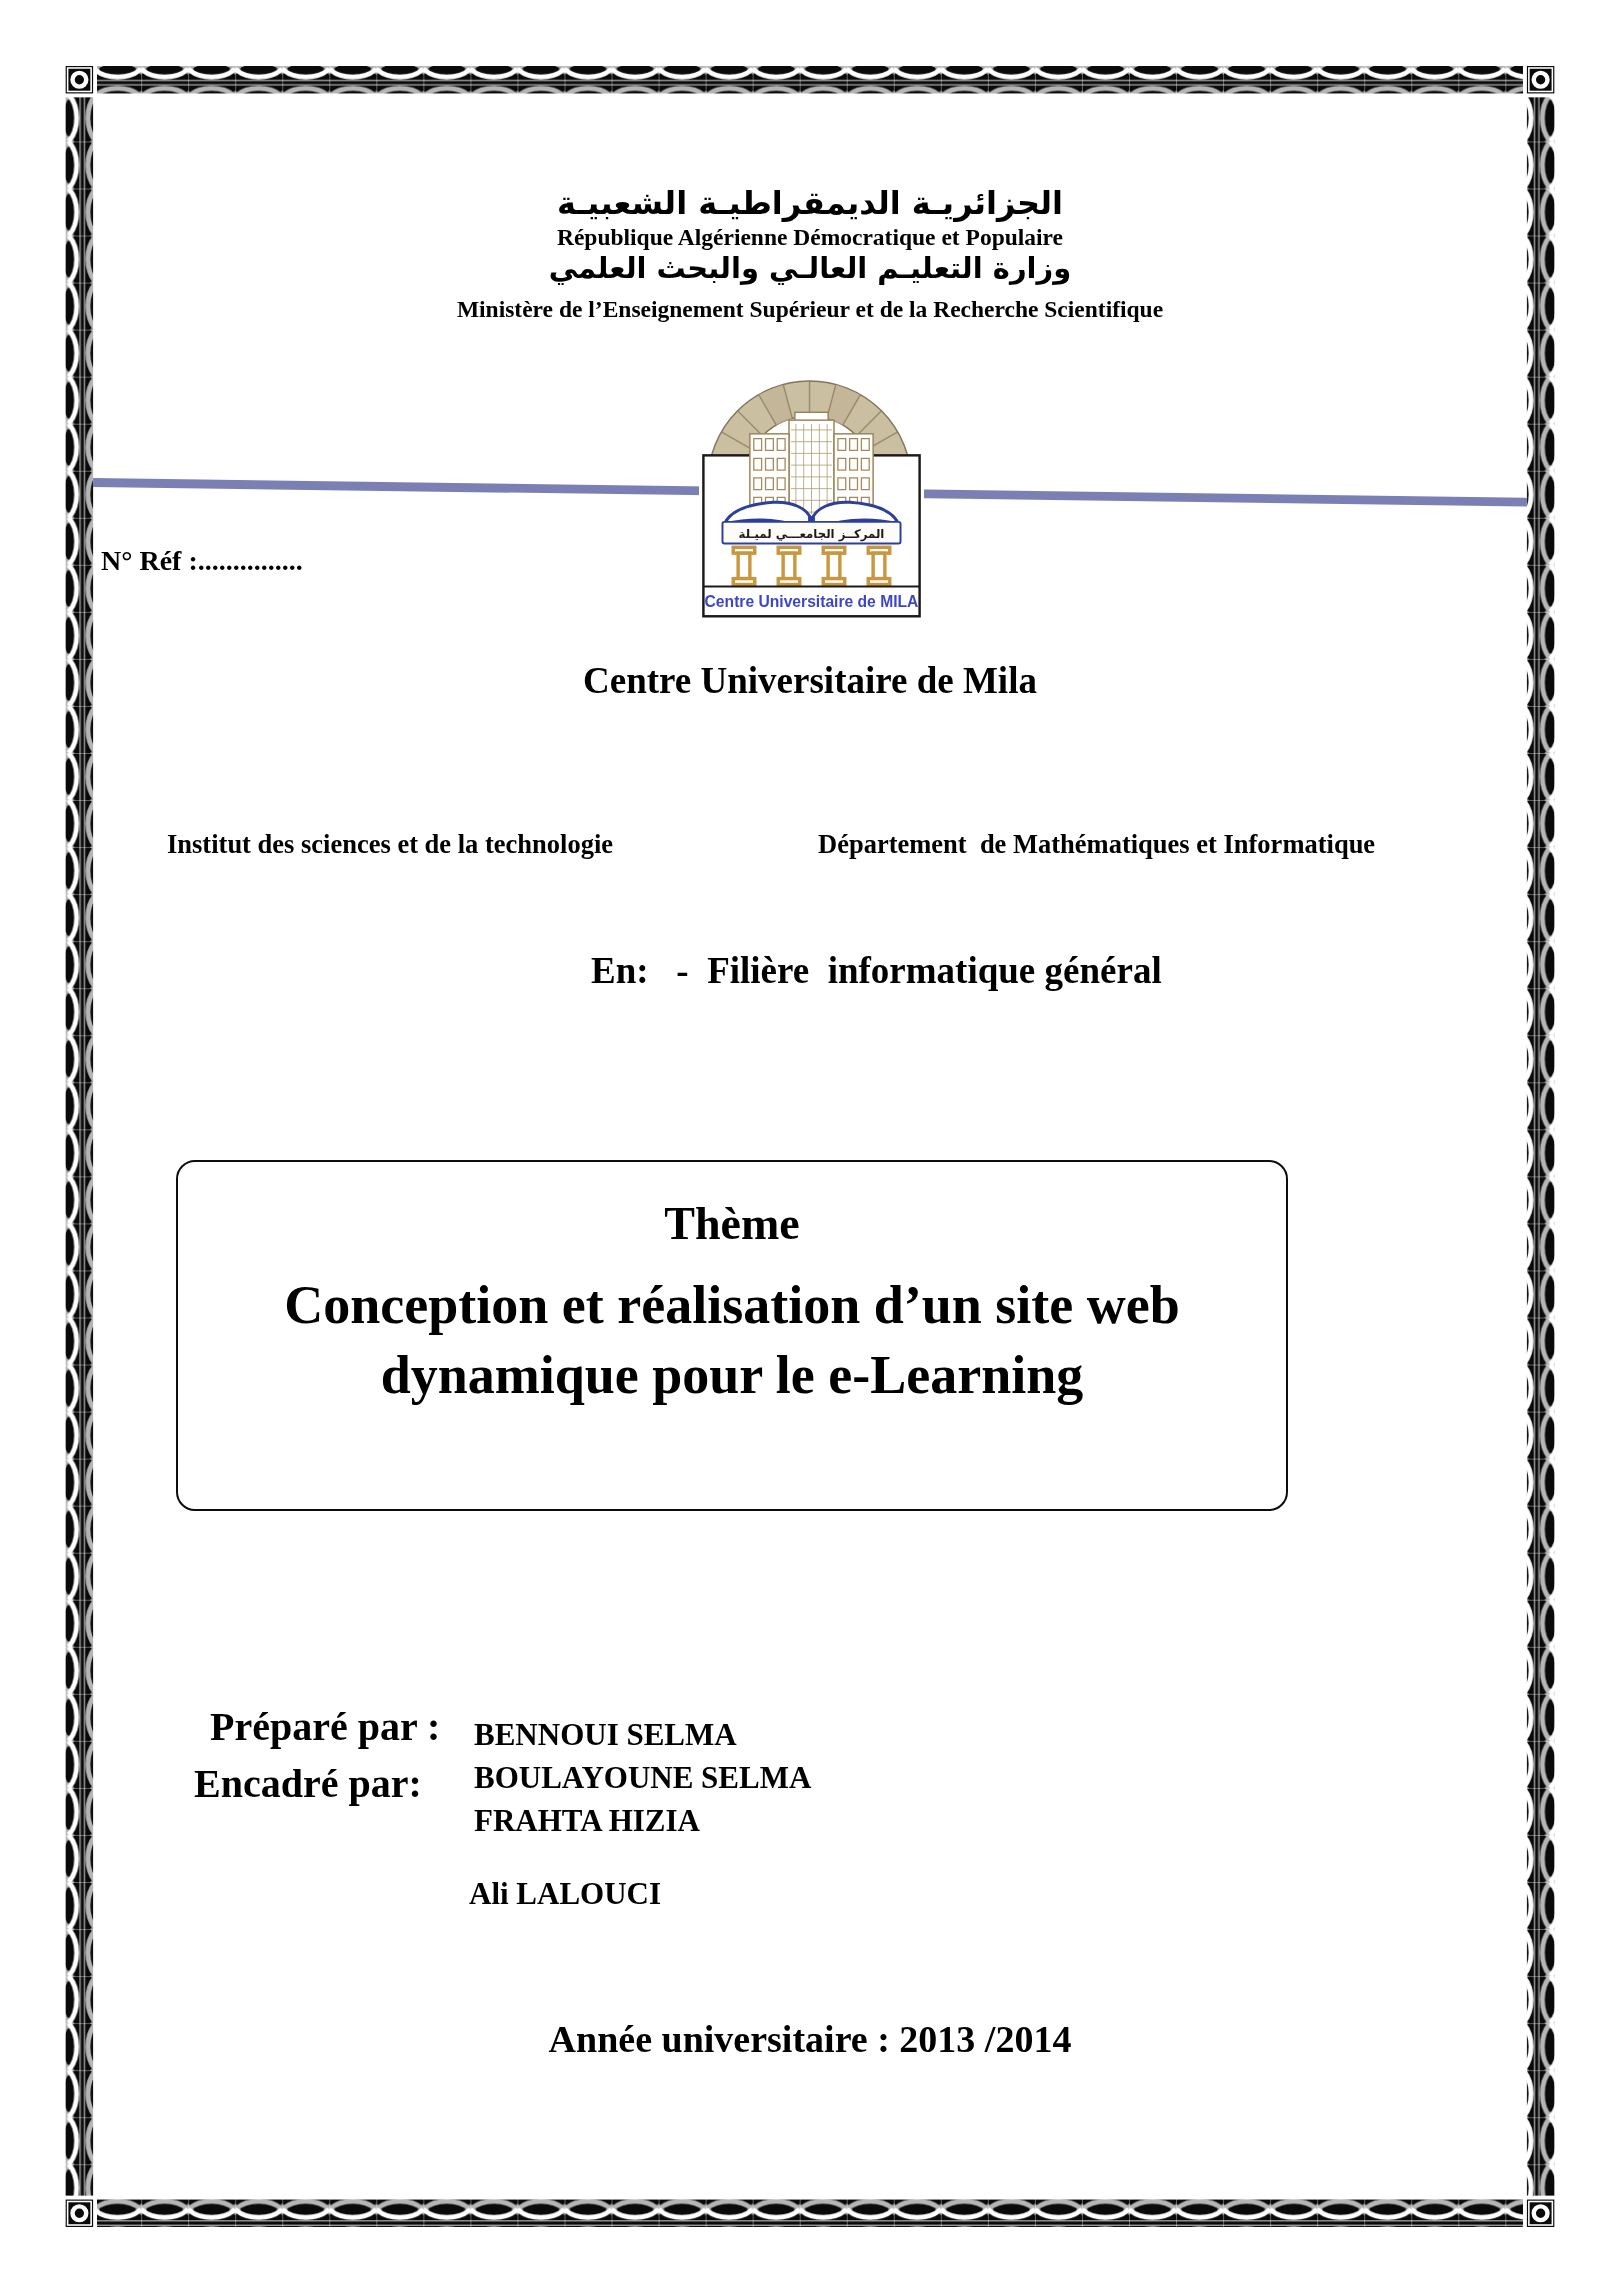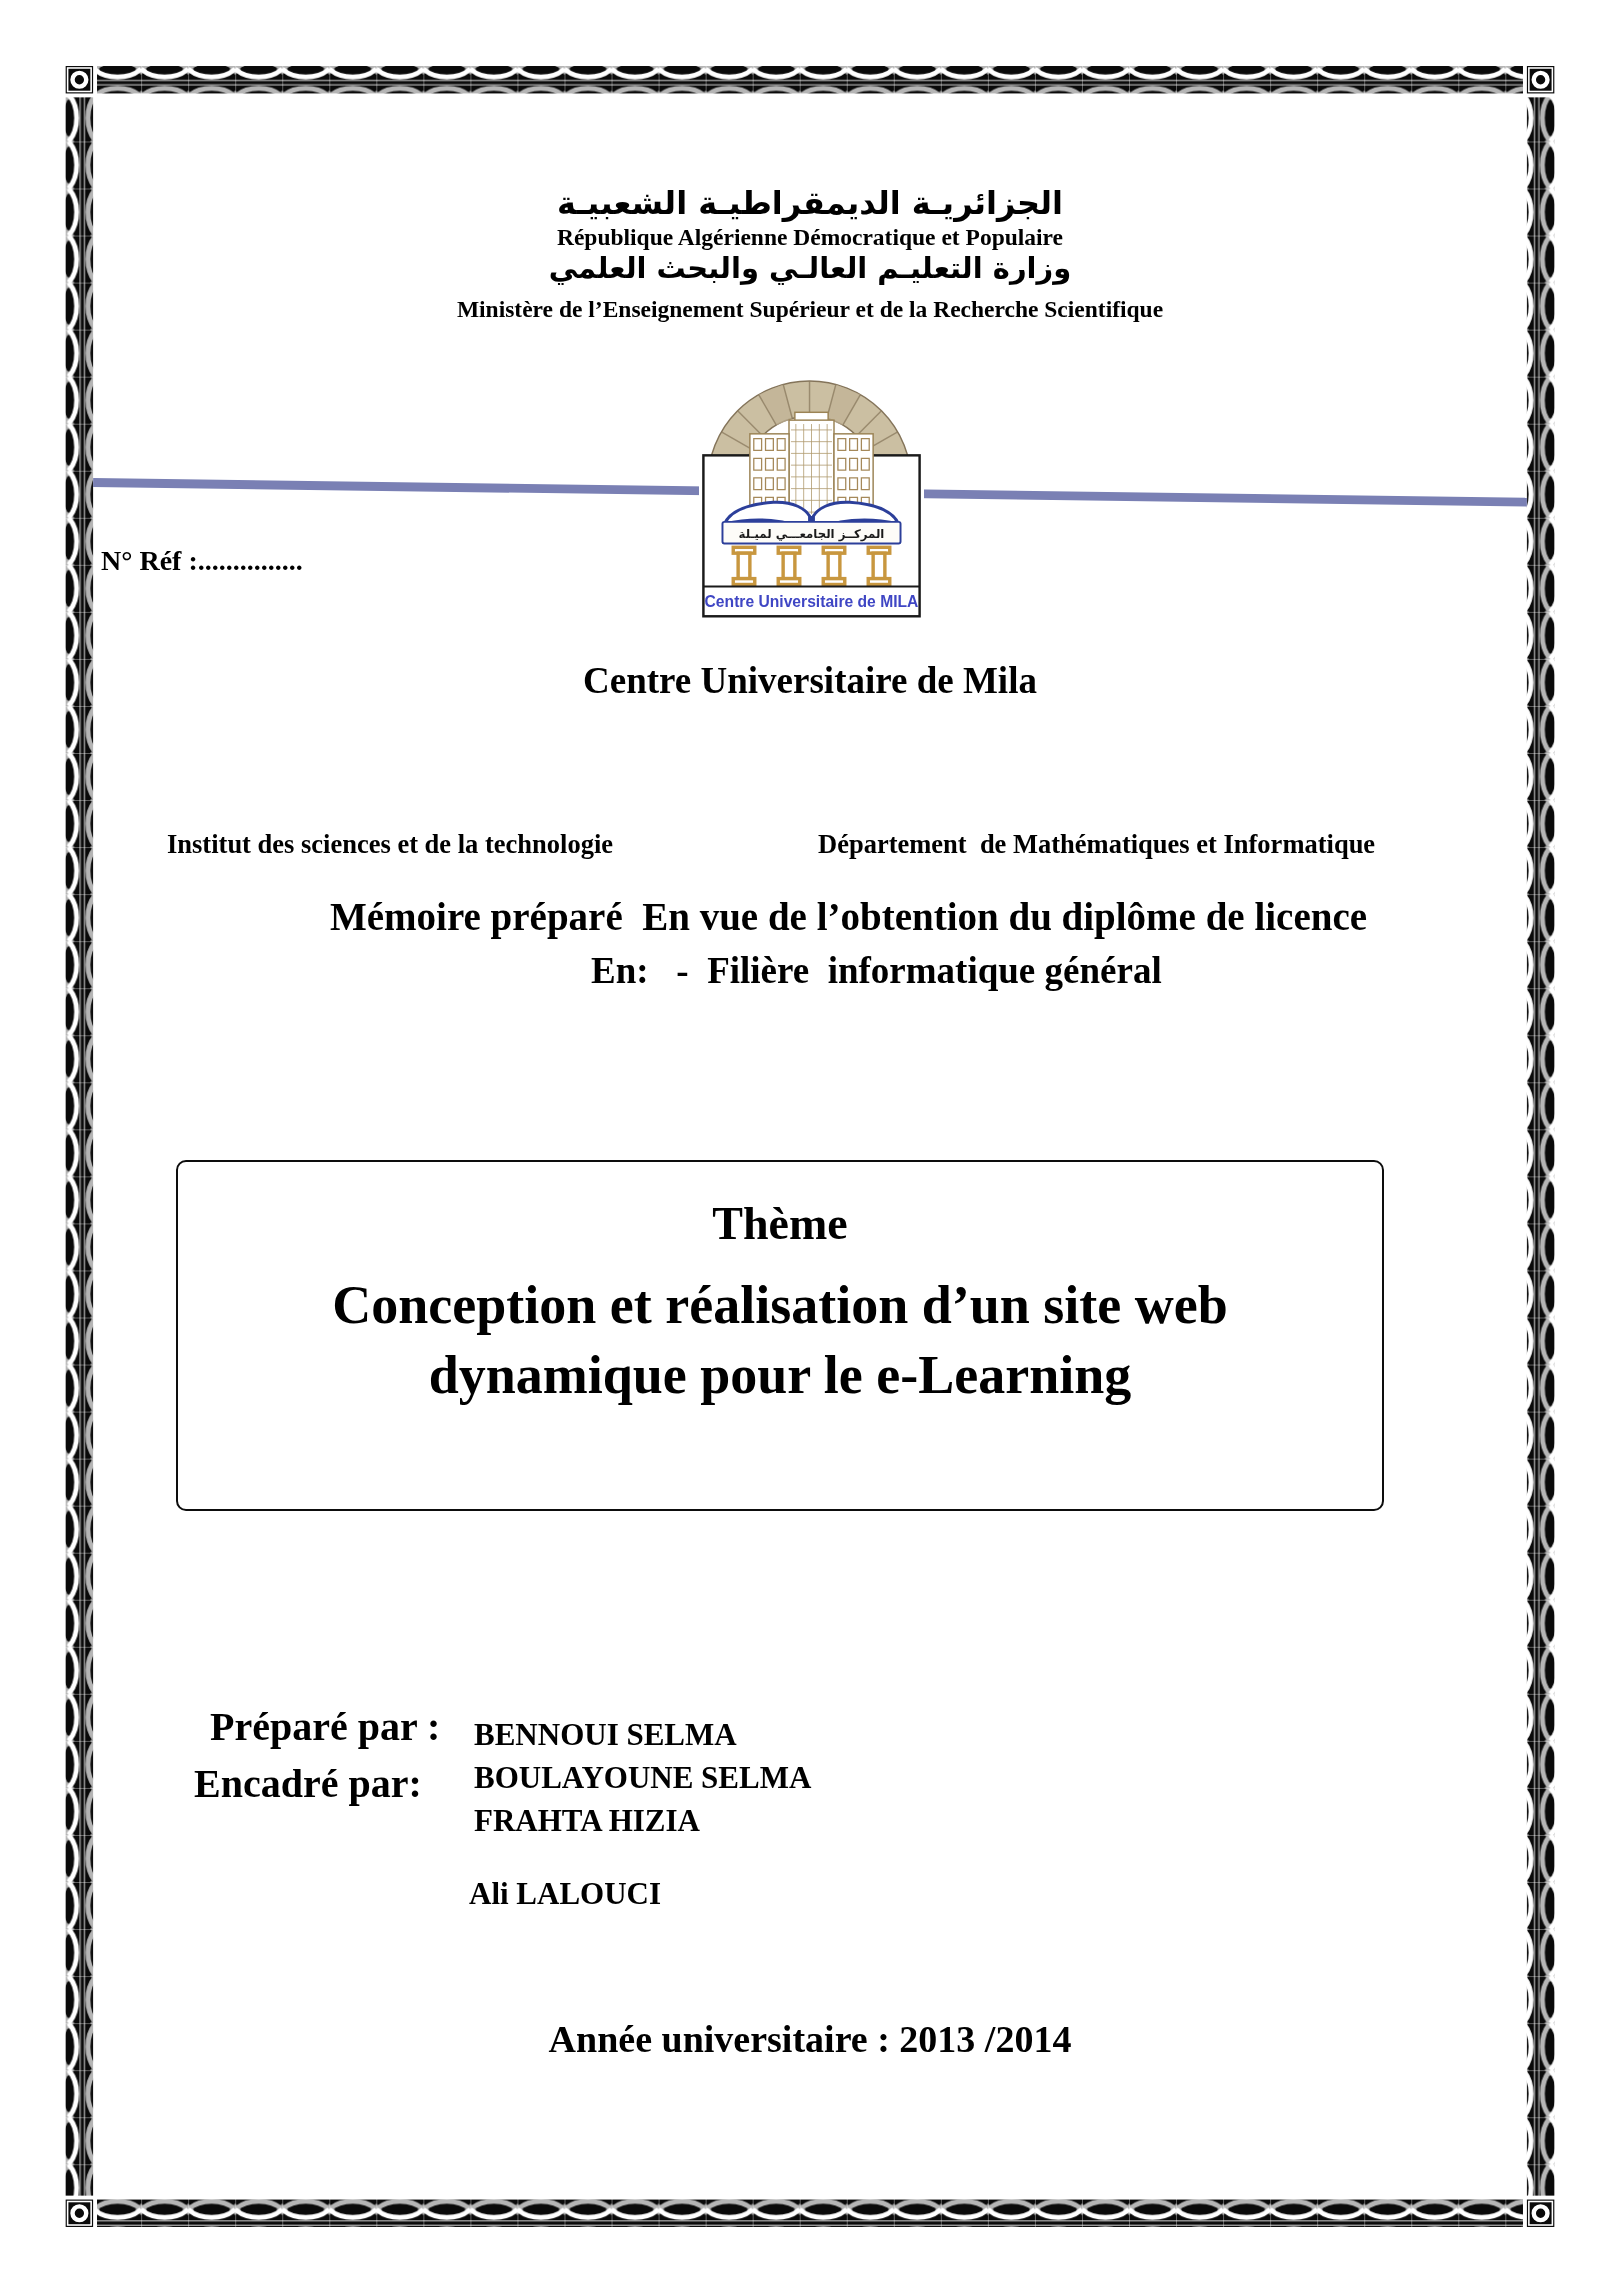--- a/index.html
+++ b/index.html
@@ -16,22 +16,22 @@
   #frame-svg{left:0;top:0;}
   #divider-svg{left:0;top:0;z-index:1;}
   #logo-svg{left:699px;top:369px;z-index:2;}
   #ref-number{left:101px;top:545px;font-size:28px;z-index:3;}
   #university-title{top:659px;font-size:37px;}
   #institute{left:167px;top:829px;font-size:26.5px;}
   #department{left:818px;top:829px;font-size:26.5px;}
   #degree-line1{left:330px;top:894px;font-size:39px;}
   #degree-line2{left:591px;top:949px;font-size:37px;}
   .pre{white-space:pre-wrap;}
-  #theme-box{left:176px;top:1160px;width:1208px;height:351px;border:2.9px solid #0d0d0d;
-             border-radius:10px;text-align:center;box-sizing:border-box;}
+  #theme-box{left:176px;top:1160px;width:1112px;height:351px;border:2.9px solid #0d0d0d;
+             border-radius:19px;text-align:center;box-sizing:border-box;}
   #theme-heading{margin-top:35px;font-size:46px;}
   #theme-title{margin-top:19.6px;font-size:54px;line-height:70px;}
   #prepared-label{left:210px;top:1703px;font-size:40px;}
   #prepared-names{left:474px;top:1713px;font-size:31px;line-height:43px;}
   #supervised-label{left:194px;top:1760px;font-size:40px;}
   #supervised-name{left:469px;top:1876px;font-size:31px;}
   #academic-year{top:2017px;font-size:38px;}
 </style>
 </head>
 <body>
@@ -137,21 +137,20 @@
   <div id="arabic-ministry" class="abs center arabic">وزارة التعليـم العالـي والبحث العلمي</div>
   <div id="french-ministry" class="abs center">Ministère de l’Enseignement Supérieur et de la Recherche Scientifique</div>
 
   <div id="ref-number" class="abs">N° Réf :...............</div>
 
   <div id="university-title" class="abs center">Centre Universitaire de Mila</div>
 
   <div id="institute" class="abs">Institut des sciences et de la technologie</div>
   <div id="department" class="abs pre">Département  de Mathématiques et Informatique</div>
 
-  <div id="degree-line1" class="abs pre">Mémoire préparé  En vue de l’obtention du diplôme de licence</div>
   <div id="degree-line2" class="abs pre">En:   -  Filière  informatique général</div>
 
   <div id="theme-box" class="abs">
     <div id="theme-heading">Thème</div>
     <div id="theme-title">
       <div>Conception et réalisation d’un site web</div>
       <div>dynamique pour le e-Learning</div>
     </div>
   </div>
 

